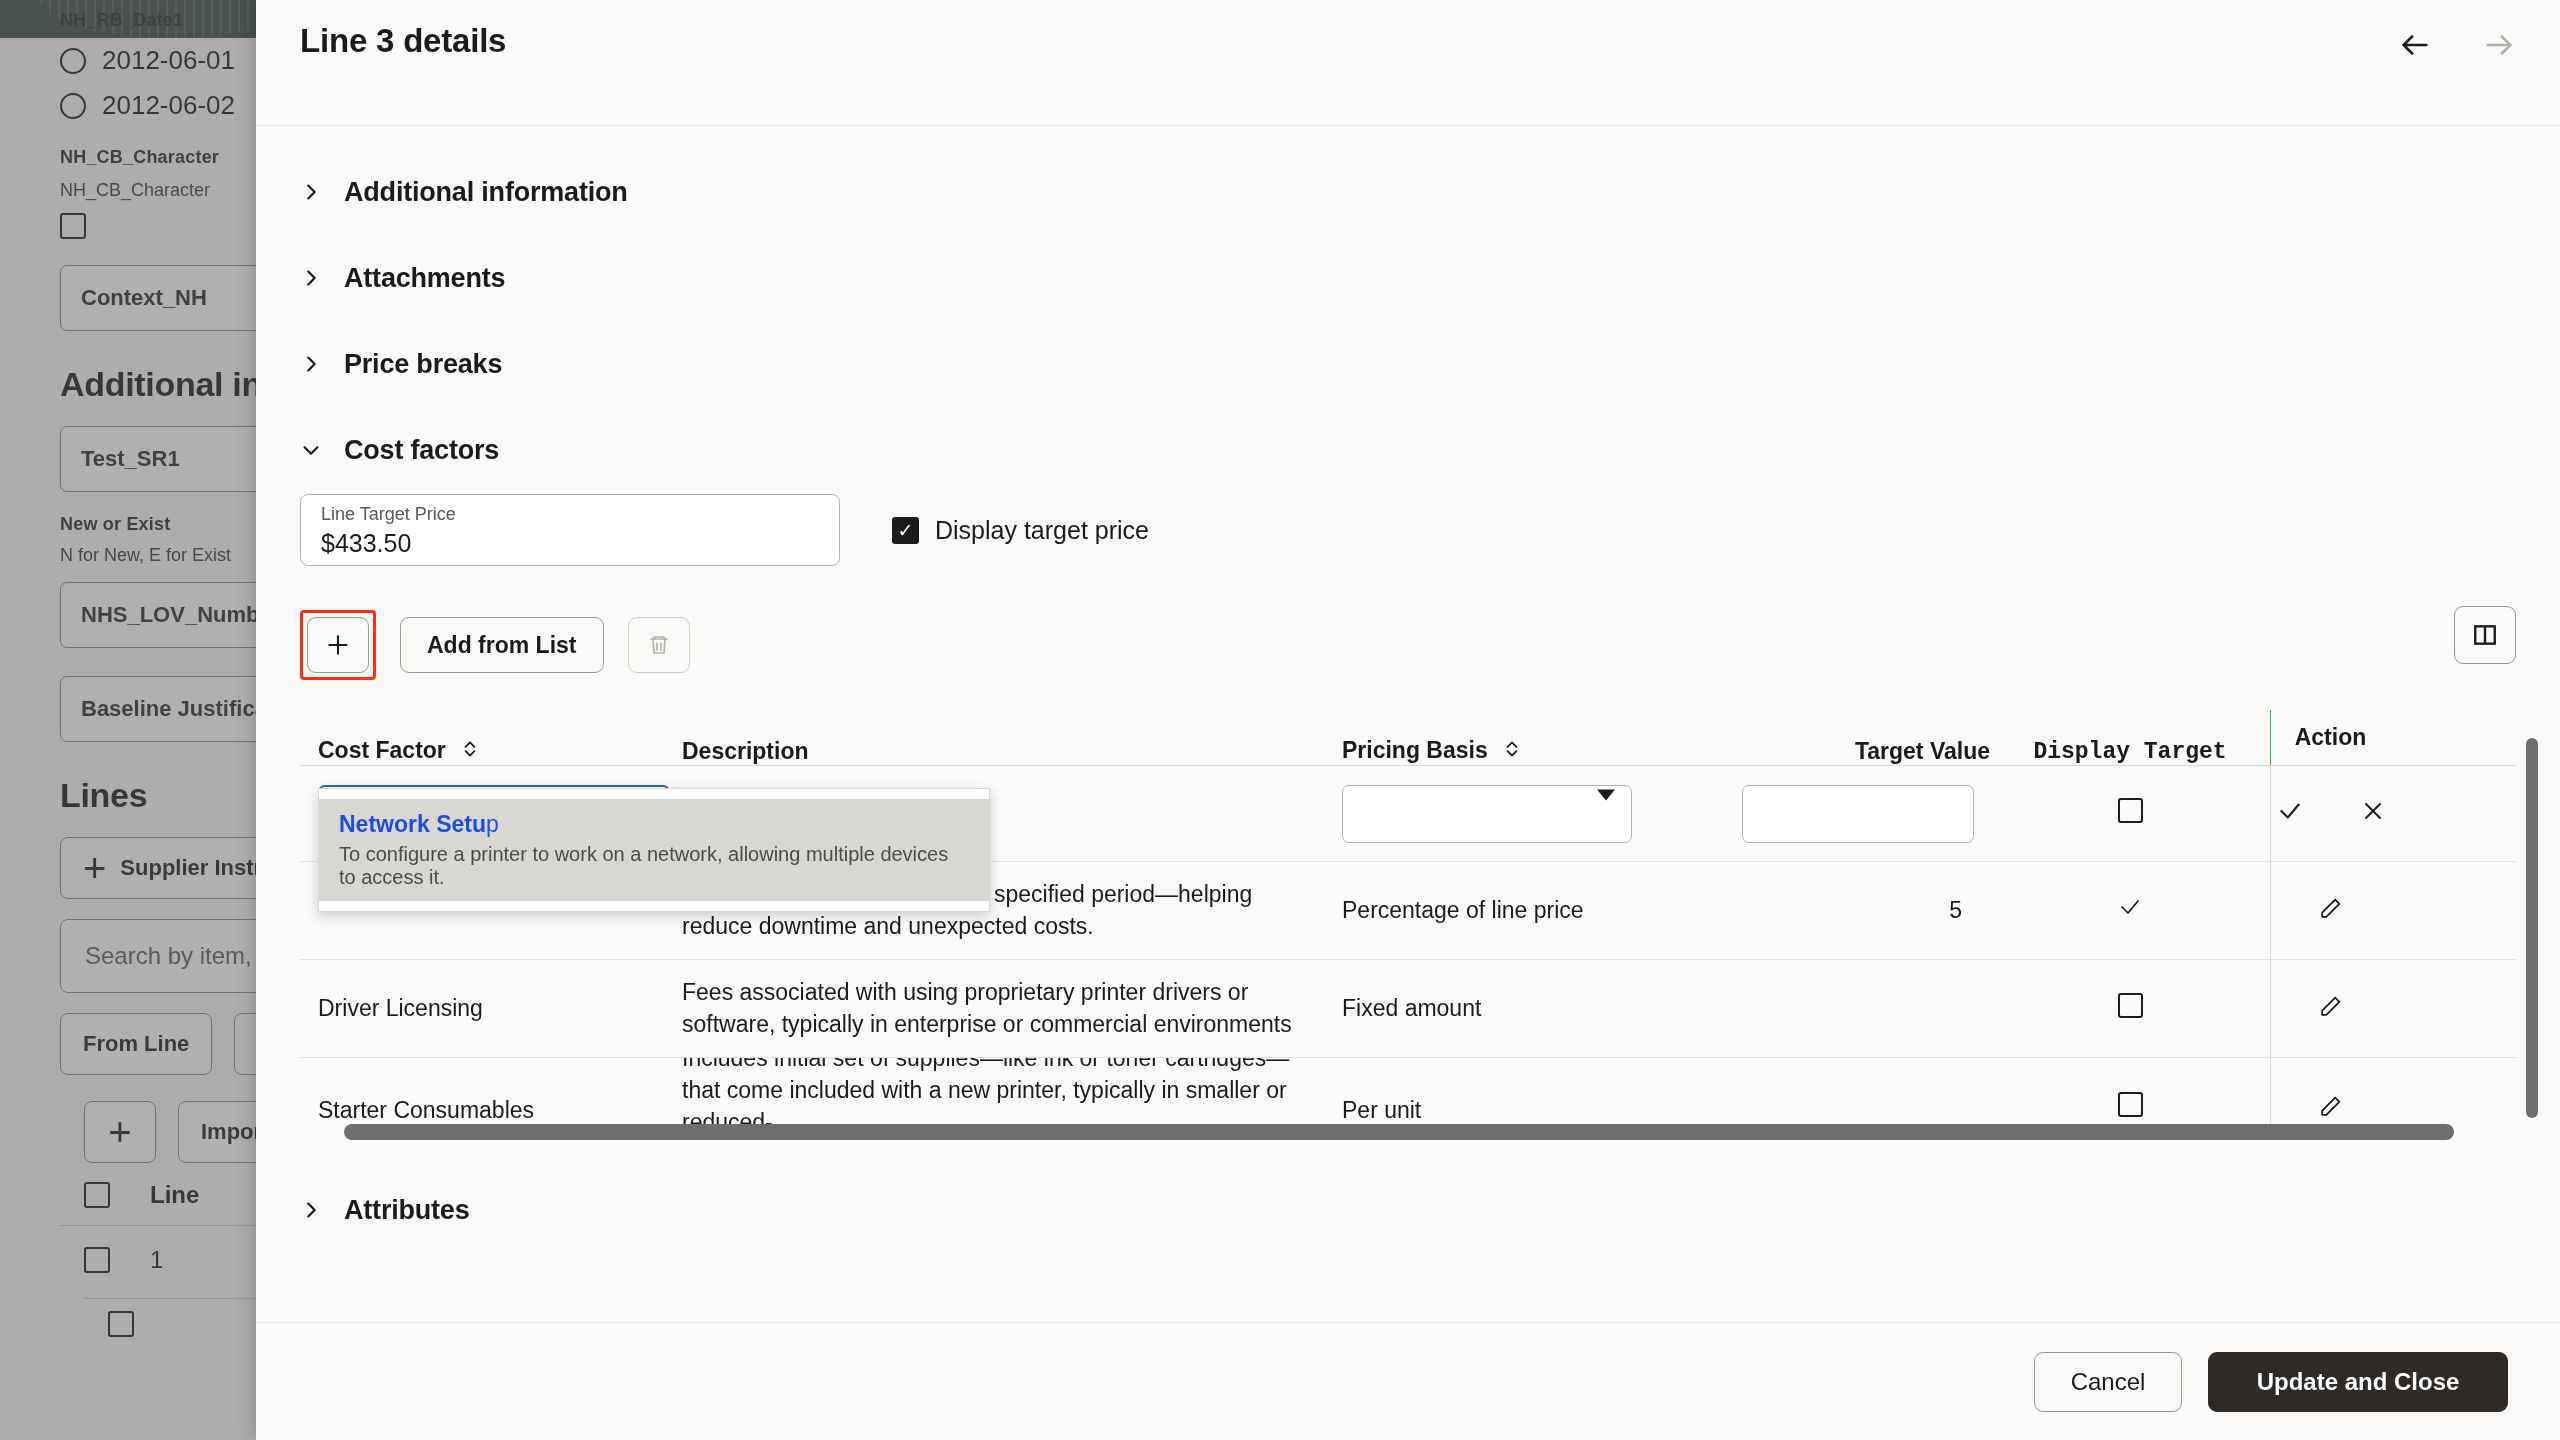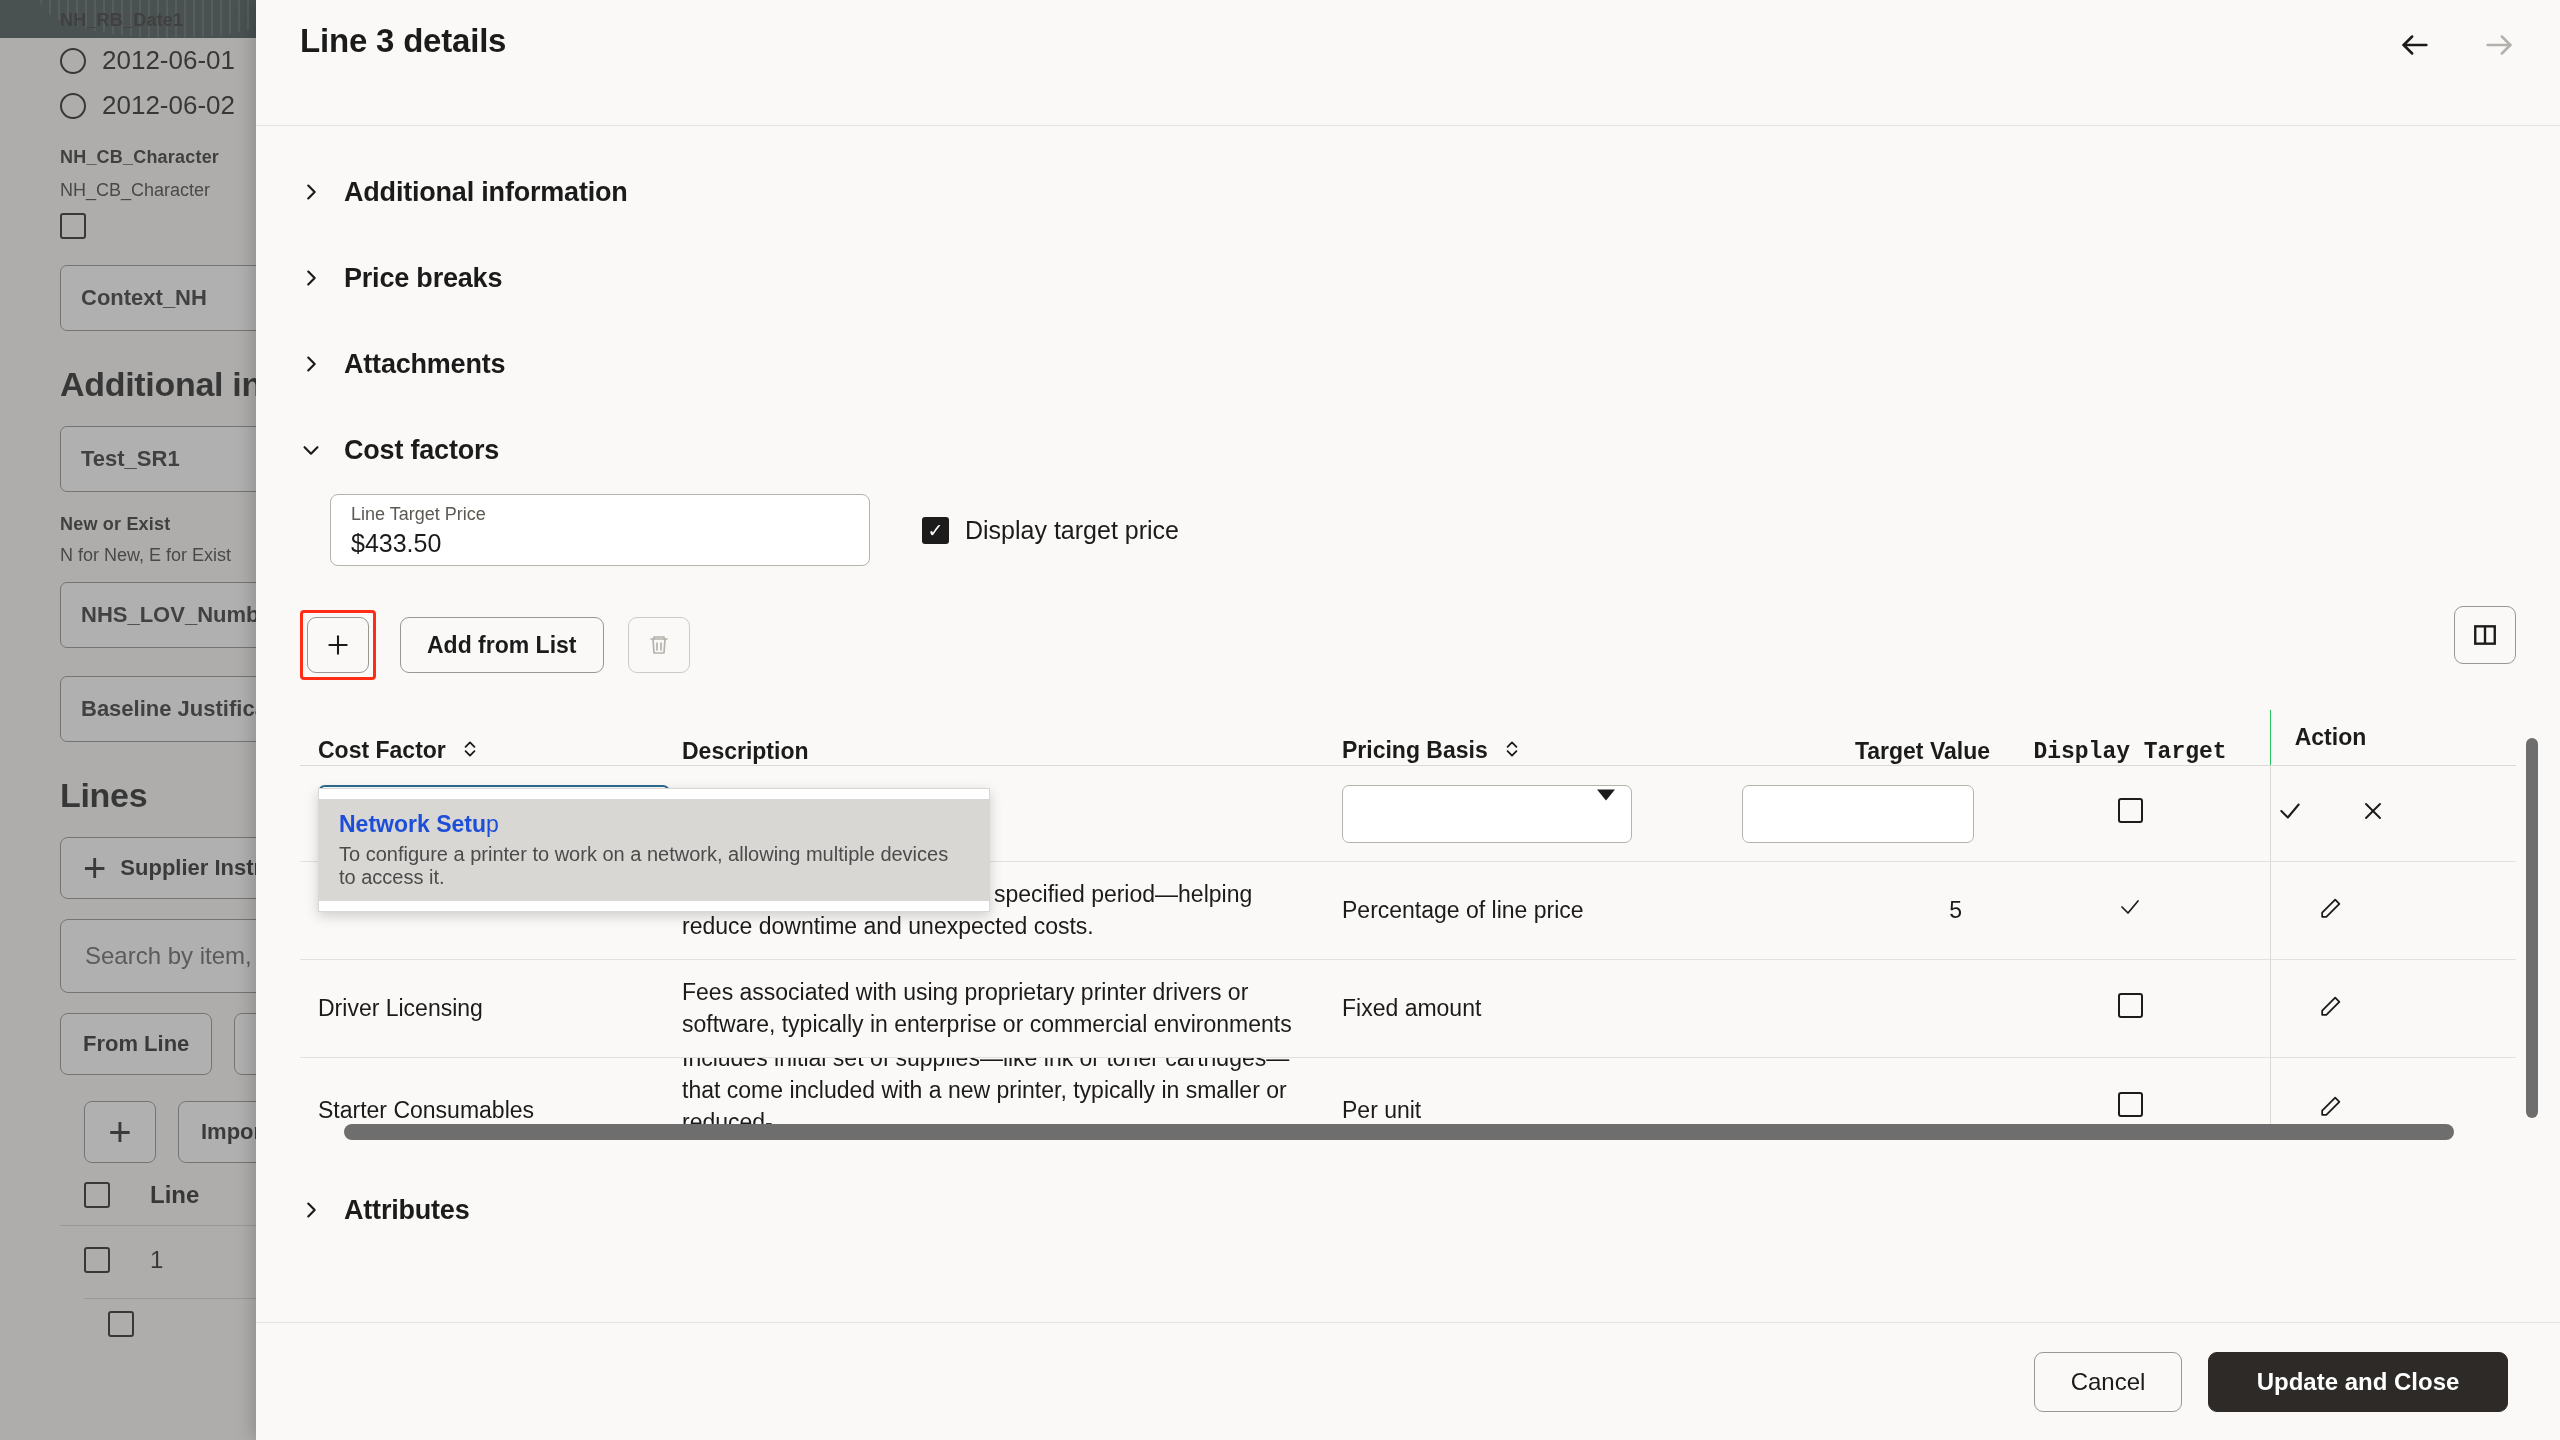--- a/index.html
+++ b/index.html
@@ -94,21 +94,21 @@
     padding-left:44px; height:60px; margin-bottom:26px;
   }
   .section .chev{ width:22px;height:22px; flex:0 0 22px;}
   .section-title{ font-size:27px; font-weight:700; color:#1b1b1b; letter-spacing:-.2px;}
 
   
   #cost-block{ padding-left:44px; padding-right:44px; }
   .target-row{ display:flex; align-items:center; gap:52px; margin-bottom:44px;}
   .target-field{
     width:540px; height:72px; border:1px solid #b6b3ae; border-radius:8px;
-    background:#fff; padding:10px 20px 0 20px;margin-left:30px;
+    background:#fff; padding:10px 20px 0 20px;
   }
   .target-field .flabel{ font-size:18px; color:#5c5953; line-height:1.1;}
   .target-field .fval{ font-size:25px; color:#1b1b1b; margin-top:4px;}
   .disp-target{ display:flex; align-items:center; gap:16px; font-size:25px; color:#1b1b1b;}
   .cbx-on{
     width:27px;height:27px;background:#1c1c1c;border-radius:3px;
     display:flex;align-items:center;justify-content:center;color:#fff;font-size:19px;
   }
 
   .toolbar{ display:flex; align-items:center; gap:24px; margin-bottom:30px; position:relative;}
@@ -322,30 +322,30 @@
       </span>
       <span class="section-title">Additional information</span>
     </div>
 
     <div class="section">
       <span class="chev">
         <svg width="22" height="22" viewBox="0 0 24 24" fill="none" stroke="#1b1b1b" stroke-width="2.4" stroke-linecap="round" stroke-linejoin="round">
             <polyline points="9,5 16,12 9,19"></polyline>
           </svg>
       </span>
-      <span class="section-title">Price breaks</span>
+      <span class="section-title">Attachments</span>
     </div>
 
     <div class="section">
       <span class="chev">
         <svg width="22" height="22" viewBox="0 0 24 24" fill="none" stroke="#1b1b1b" stroke-width="2.4" stroke-linecap="round" stroke-linejoin="round">
             <polyline points="9,5 16,12 9,19"></polyline>
           </svg>
       </span>
-      <span class="section-title">Attachments</span>
+      <span class="section-title">Price breaks</span>
     </div>
 
     <div class="section" style="margin-bottom:14px">
       <span class="chev">
         <svg width="22" height="22" viewBox="0 0 24 24" fill="none" stroke="#1b1b1b" stroke-width="2.4" stroke-linecap="round" stroke-linejoin="round">
             <polyline points="5,9 12,16 19,9"></polyline>
           </svg>
       </span>
       <span class="section-title">Cost factors</span>
     </div>

